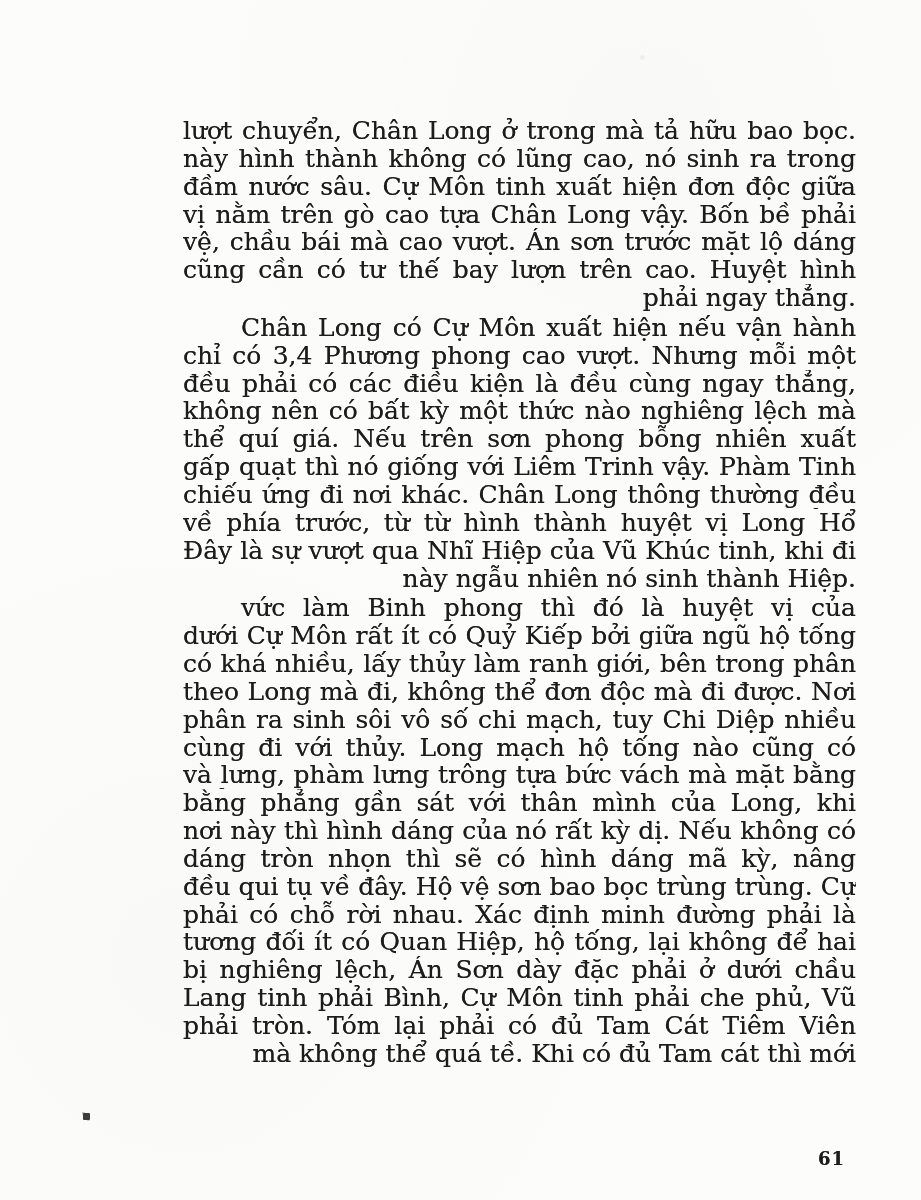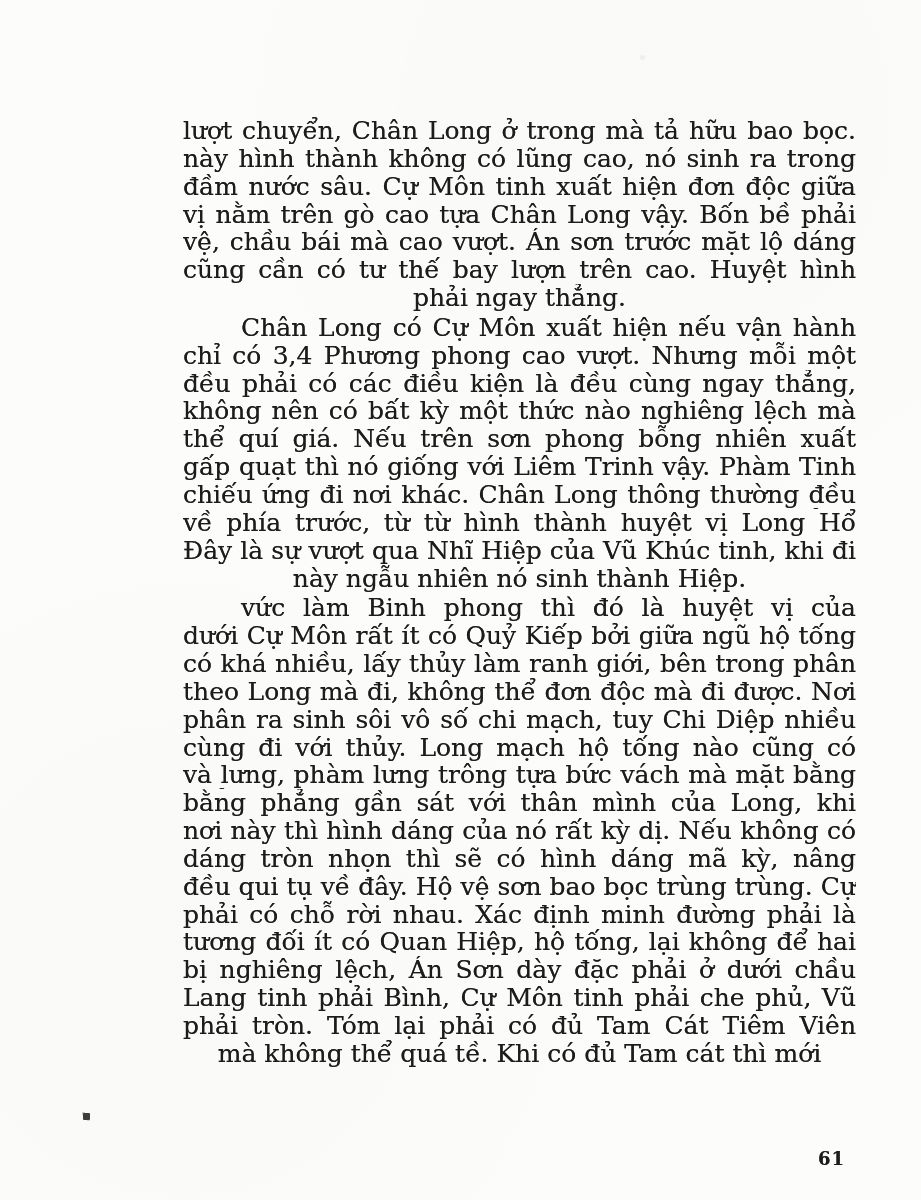--- a/index.html
+++ b/index.html
@@ -40,21 +40,21 @@
     overflow: hidden;
     text-align: justify;
   }
   .line:not(.last)::after {
     content: "";
     display: inline-block;
     width: 100%;
     height: 0;
   }
   .line.last {
-    text-align: center;
+    text-align: right;
   }
   .para.indent .line:first-child {
     text-indent: 58px;
   }
   .page-number {
     position: absolute;
     left: 818px;
     top: 1148px;
     font-family: "DejaVu Serif", "Liberation Serif", serif;
     font-size: 18px;

